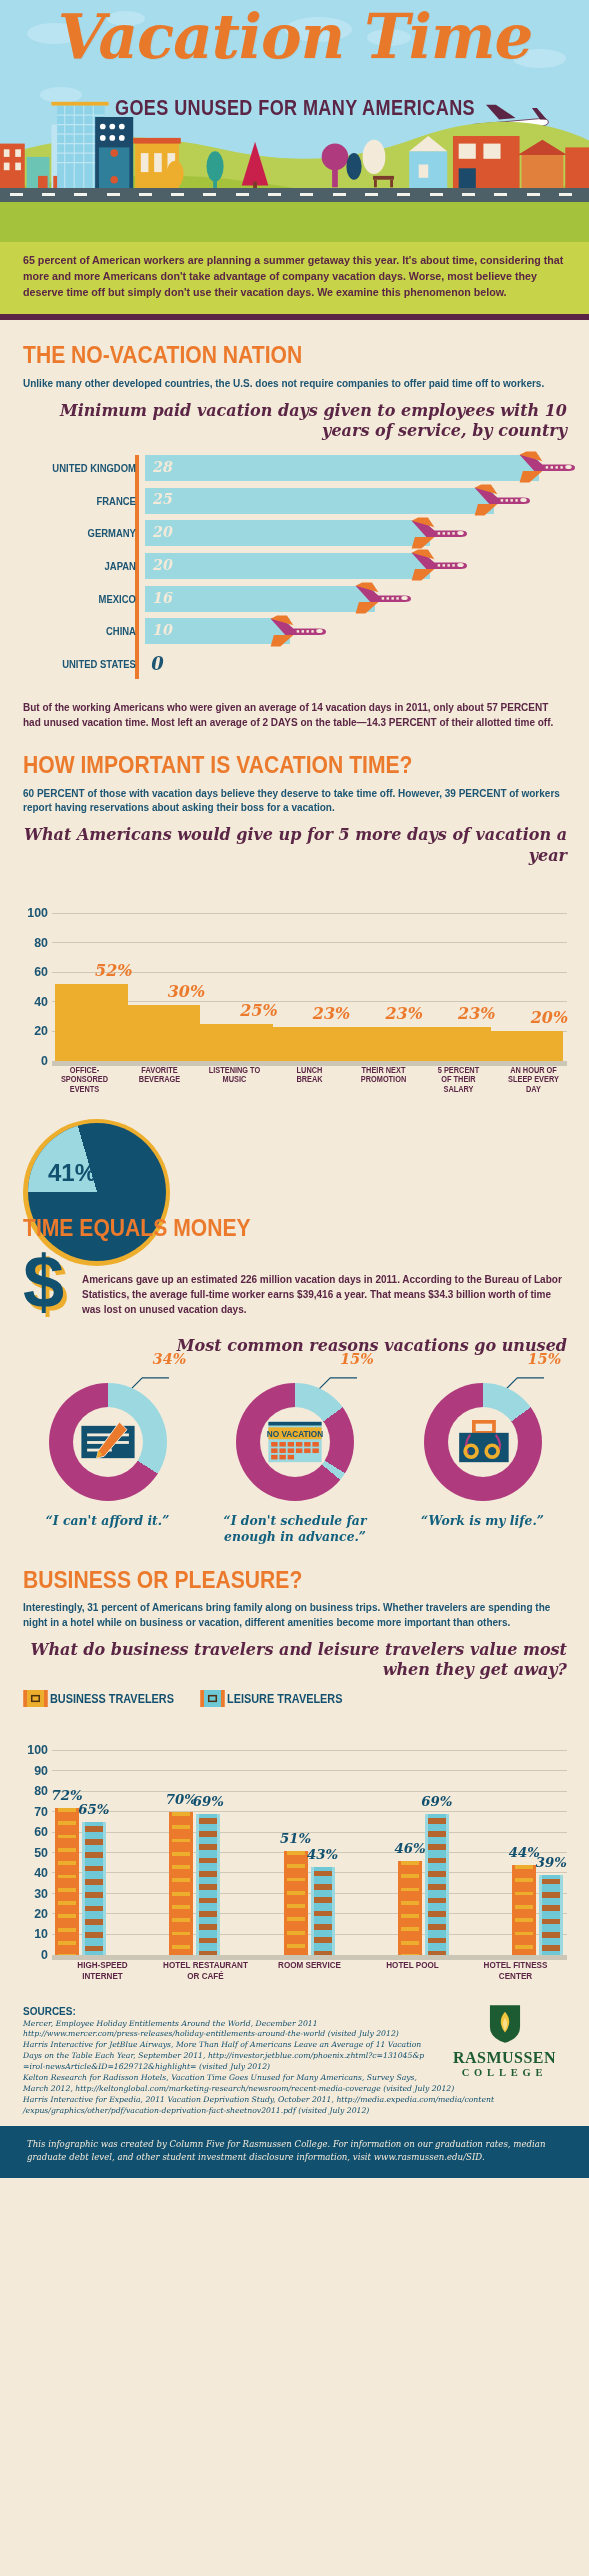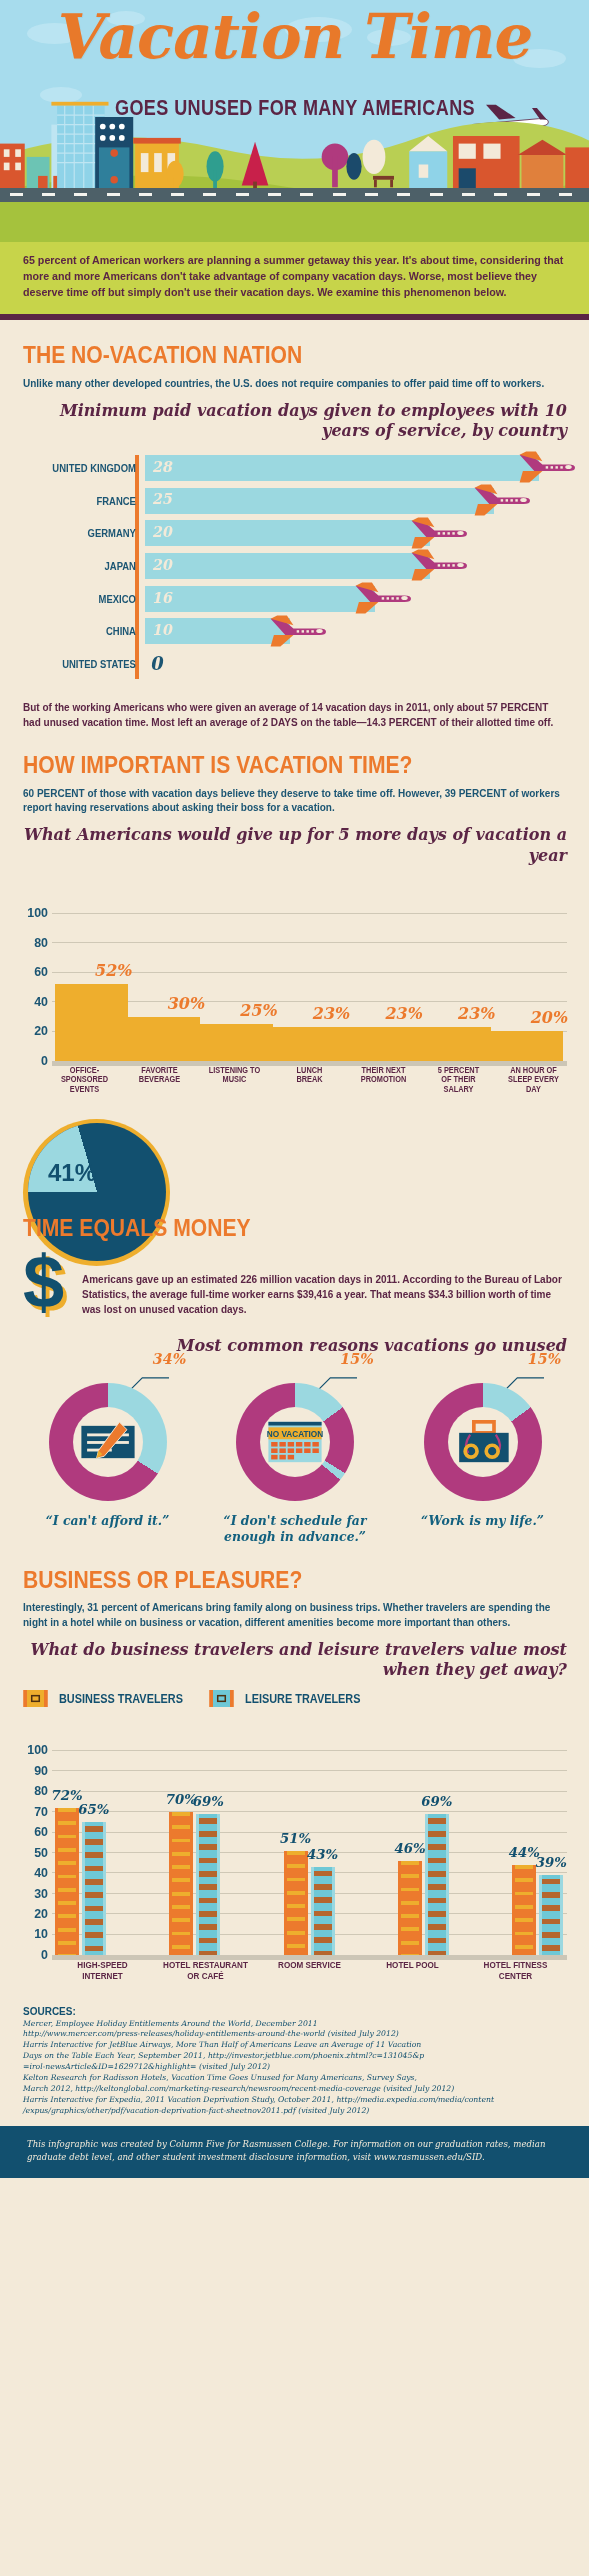--- a/index.html
+++ b/index.html
@@ -102,21 +102,21 @@
   .dcell{width:169px;text-align:center;position:relative;}
   .dring{position:relative;width:118px;height:118px;margin:17px auto 0 auto;border-radius:50%;}
   .dhole{position:absolute;left:24px;top:24px;width:70px;height:70px;border-radius:50%;background:#f3ead9;}
   .dpct{position:absolute;top:-15px;right:5.7px;font-family:"DejaVu Serif",serif;font-style:italic;font-weight:bold;font-size:14.3px;color:#ec7a2d;}
   .leader{position:absolute;top:7.6px;right:21px;width:46px;height:21px;}
   .dquote{font-family:"DejaVu Serif",serif;font-style:italic;font-weight:bold;font-size:12.4px;color:#12607f;line-height:1.3;margin-top:11.4px;}
   .dicon{position:absolute;left:50%;top:50%;transform:translate(-50%,-50%);width:57px;height:44px;}
 
   
   .legend{display:flex;align-items:center;gap:9.5px;margin:9.5px 0 3.8px 0;}
-  .lgitem{display:flex;align-items:center;gap:11px;}
+  .lgitem{display:flex;align-items:center;gap:2px;}
   .swatch{width:25px;height:17px;position:relative;}
   .lgtext{font-weight:bold;font-size:12.4px;color:#12506f;transform:scaleX(.88);transform-origin:left center;}
 
   
   .chart2{position:relative;height:285px;margin-top:5.7px;}
   .bars2{position:absolute;left:32px;right:3.8px;bottom:43px;height:204px;display:flex;justify-content:space-between;align-items:flex-end;}
   .grp{display:flex;align-items:flex-end;gap:2.9px;position:relative;}
   .b2{position:relative;width:24px;}
   .b2 .lbl2{position:absolute;top:-20px;left:50%;transform:translateX(-50%);font-family:"DejaVu Serif",serif;font-style:italic;font-weight:bold;font-size:13.3px;color:#12506f;white-space:nowrap;}
   .xlabels2{position:absolute;left:32px;right:3.8px;bottom:0;height:38px;display:flex;justify-content:space-between;}
@@ -440,21 +440,21 @@
         <div class="ytick" style="bottom:95px;">40</div>
       <div class="grid" style="bottom:72px;"></div>
         <div class="ytick" style="bottom:66px;">20</div>
       <div class="ytick" style="bottom:36px;">0</div>
       <div class="baseline"></div>
 
       <div class="bars1">
         <div class="b1" style="height:77px;">
             <span class="lbl">52%</span>
           </div>
-        <div class="b1" style="height:44px;">
+        <div class="b1" style="height:56px;">
             <span class="lbl">30%</span>
           </div>
         <div class="b1" style="height:37px;">
             <span class="lbl">25%</span>
           </div>
         <div class="b1" style="height:34px;">
             <span class="lbl">23%</span>
           </div>
         <div class="b1" style="height:34px;">
             <span class="lbl">23%</span>
@@ -682,20 +682,29 @@
     <div class="srcline">Mercer, Employee Holiday Entitlements Around the World, December 2011</div>
     <div class="srcline">http://www.mercer.com/press-releases/holiday-entitlements-around-the-world (visited July 2012)</div>
     <div class="srcline">Harris Interactive for JetBlue Airways, More Than Half of Americans Leave an Average of 11 Vacation</div>
     <div class="srcline">Days on the Table Each Year, September 2011, http://investor.jetblue.com/phoenix.zhtml?c=131045&amp;p</div>
     <div class="srcline">=irol-newsArticle&amp;ID=1629712&amp;highlight= (visited July 2012)</div>
     <div class="srcline">Kelton Research for Radisson Hotels, Vacation Time Goes Unused for Many Americans, Survey Says,</div>
     <div class="srcline">March 2012, http://keltonglobal.com/marketing-research/newsroom/recent-media-coverage (visited July 2012)</div>
     <div class="srcline">Harris Interactive for Expedia, 2011 Vacation Deprivation Study, October 2011, http://media.expedia.com/media/content</div>
     <div class="srcline">/expus/graphics/other/pdf/vacation-deprivation-fact-sheetnov2011.pdf (visited July 2012)</div>
 
+    <div class="logo">
+      <svg class="shield" viewBox="0 0 34 42">
+        <path d="M1 1 L33 1 L33 24 Q33 36 17 41 Q1 36 1 24 Z" fill="#1d5b32"></path>
+        <path d="M17 8 Q23 15 21 22 Q20 27 17 30 Q14 27 13 22 Q11 15 17 8 Z" fill="#f2c53d"></path>
+        <path d="M17 14 Q20 19 19 23 Q18 26 17 28 Q16 26 15 23 Q14 19 17 14 Z" fill="#f8e08a"></path>
+      </svg>
+      <div class="logo-main">RASMUSSEN</div>
+      <div class="logo-sub">COLLEGE</div>
+    </div>
   </div>
 
   <div class="footer">
     <p>This infographic was created by Column Five for Rasmussen College. For information on our graduation rates, median graduate debt level, and other student investment disclosure information, visit www.rasmussen.edu/SID.</p>
   </div>
 
 </div>
 
 
 </body></html>

